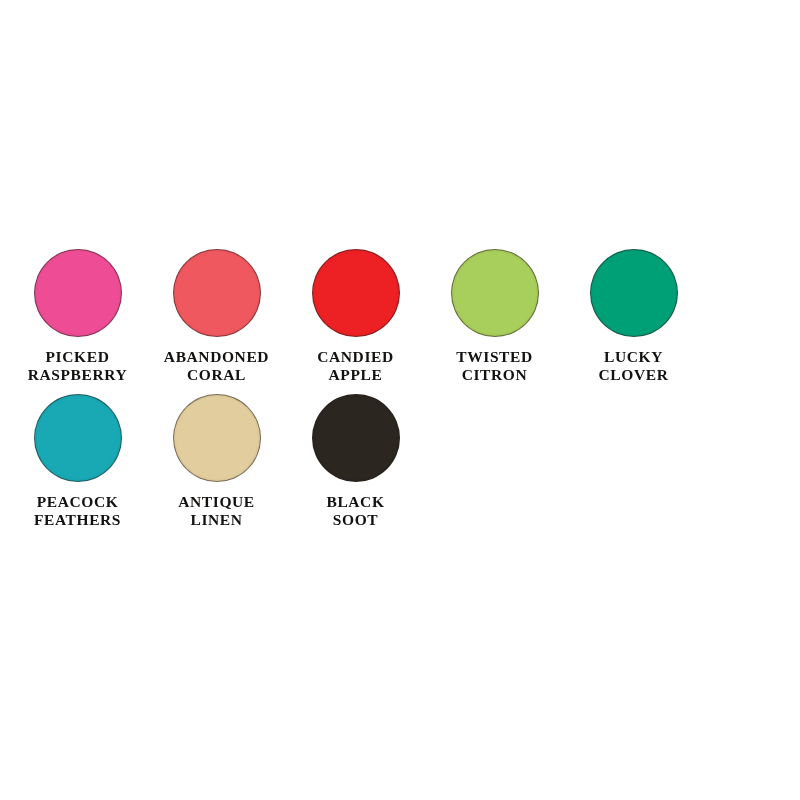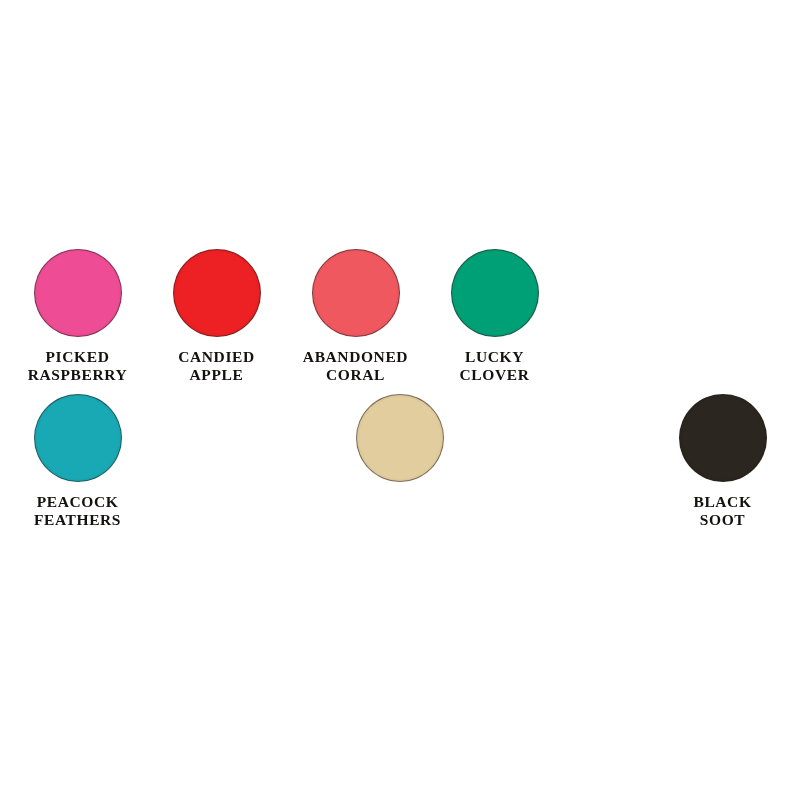--- a/index.html
+++ b/index.html
@@ -34,21 +34,20 @@
   .swatch-row {
     display: flex;
     flex-direction: row;
     justify-content: flex-start;
     align-items: flex-start;
     width: 784px;
   }
 
   .swatch-row + .swatch-row {
     margin-top: 11px;
-    justify-content: space-between;
   }
 
   .swatch-cell {
     width: 139px;
     flex: 0 0 139px;
     display: flex;
     flex-direction: column;
     align-items: center;
   }
 
@@ -85,31 +84,38 @@
 
     <div class="swatch-row">
       <div class="swatch-cell">
         <div class="swatch-dot" style="background-color: rgb(238, 77, 150);"></div>
         <div class="swatch-label">
           <span class="line1">PICKED</span>
           <span class="line2">RASPBERRY</span>
         </div>
       </div>
       <div class="swatch-cell">
+        <div class="swatch-dot" style="background-color: rgb(240, 88, 96);"></div>
+        <div class="swatch-label">
+          <span class="line1">ABANDONED</span>
+          <span class="line2">CORAL</span>
+        </div>
+      </div>
+      <div class="swatch-cell">
         <div class="swatch-dot" style="background-color: rgb(237, 32, 36);"></div>
         <div class="swatch-label">
           <span class="line1">CANDIED</span>
           <span class="line2">APPLE</span>
         </div>
       </div>
       <div class="swatch-cell">
-        <div class="swatch-dot" style="background-color: rgb(240, 88, 96);"></div>
+        <div class="swatch-dot" style="background-color: rgb(168, 206, 91);"></div>
         <div class="swatch-label">
-          <span class="line1">ABANDONED</span>
-          <span class="line2">CORAL</span>
+          <span class="line1">TWISTED</span>
+          <span class="line2">CITRON</span>
         </div>
       </div>
       <div class="swatch-cell">
         <div class="swatch-dot" style="background-color: rgb(0, 160, 119);"></div>
         <div class="swatch-label">
           <span class="line1">LUCKY</span>
           <span class="line2">CLOVER</span>
         </div>
       </div>
     </div>
@@ -117,20 +123,24 @@
     <div class="swatch-row">
       <div class="swatch-cell">
         <div class="swatch-dot" style="background-color: rgb(24, 169, 181);"></div>
         <div class="swatch-label">
           <span class="line1">PEACOCK</span>
           <span class="line2">FEATHERS</span>
         </div>
       </div>
       <div class="swatch-cell">
         <div class="swatch-dot" style="background-color: rgb(226, 205, 158);"></div>
+        <div class="swatch-label">
+          <span class="line1">ANTIQUE</span>
+          <span class="line2">LINEN</span>
+        </div>
       </div>
       <div class="swatch-cell">
         <div class="swatch-dot" style="background-color: rgb(43, 38, 32);"></div>
         <div class="swatch-label">
           <span class="line1">BLACK</span>
           <span class="line2">SOOT</span>
         </div>
       </div>
     </div>
 

